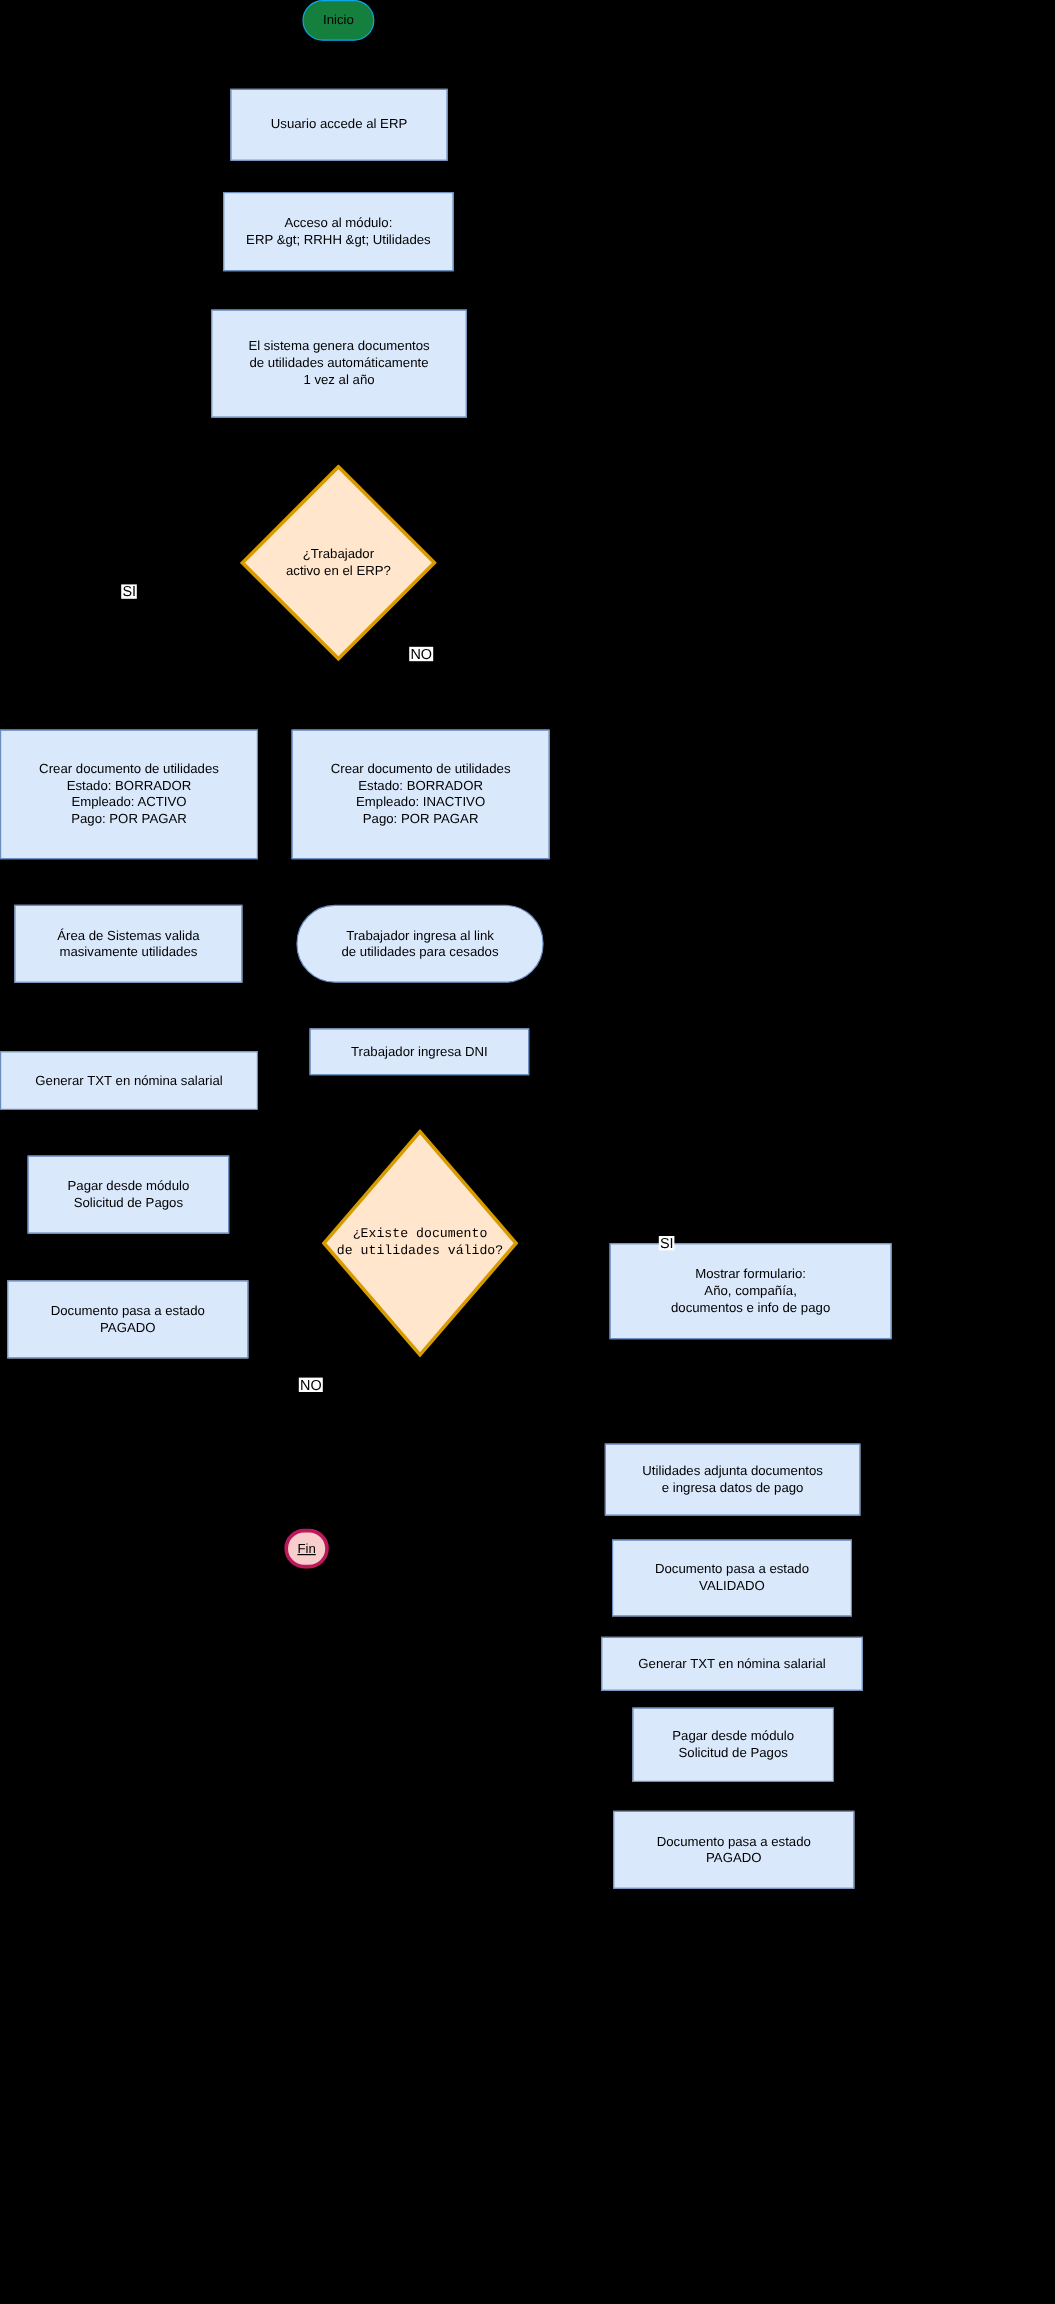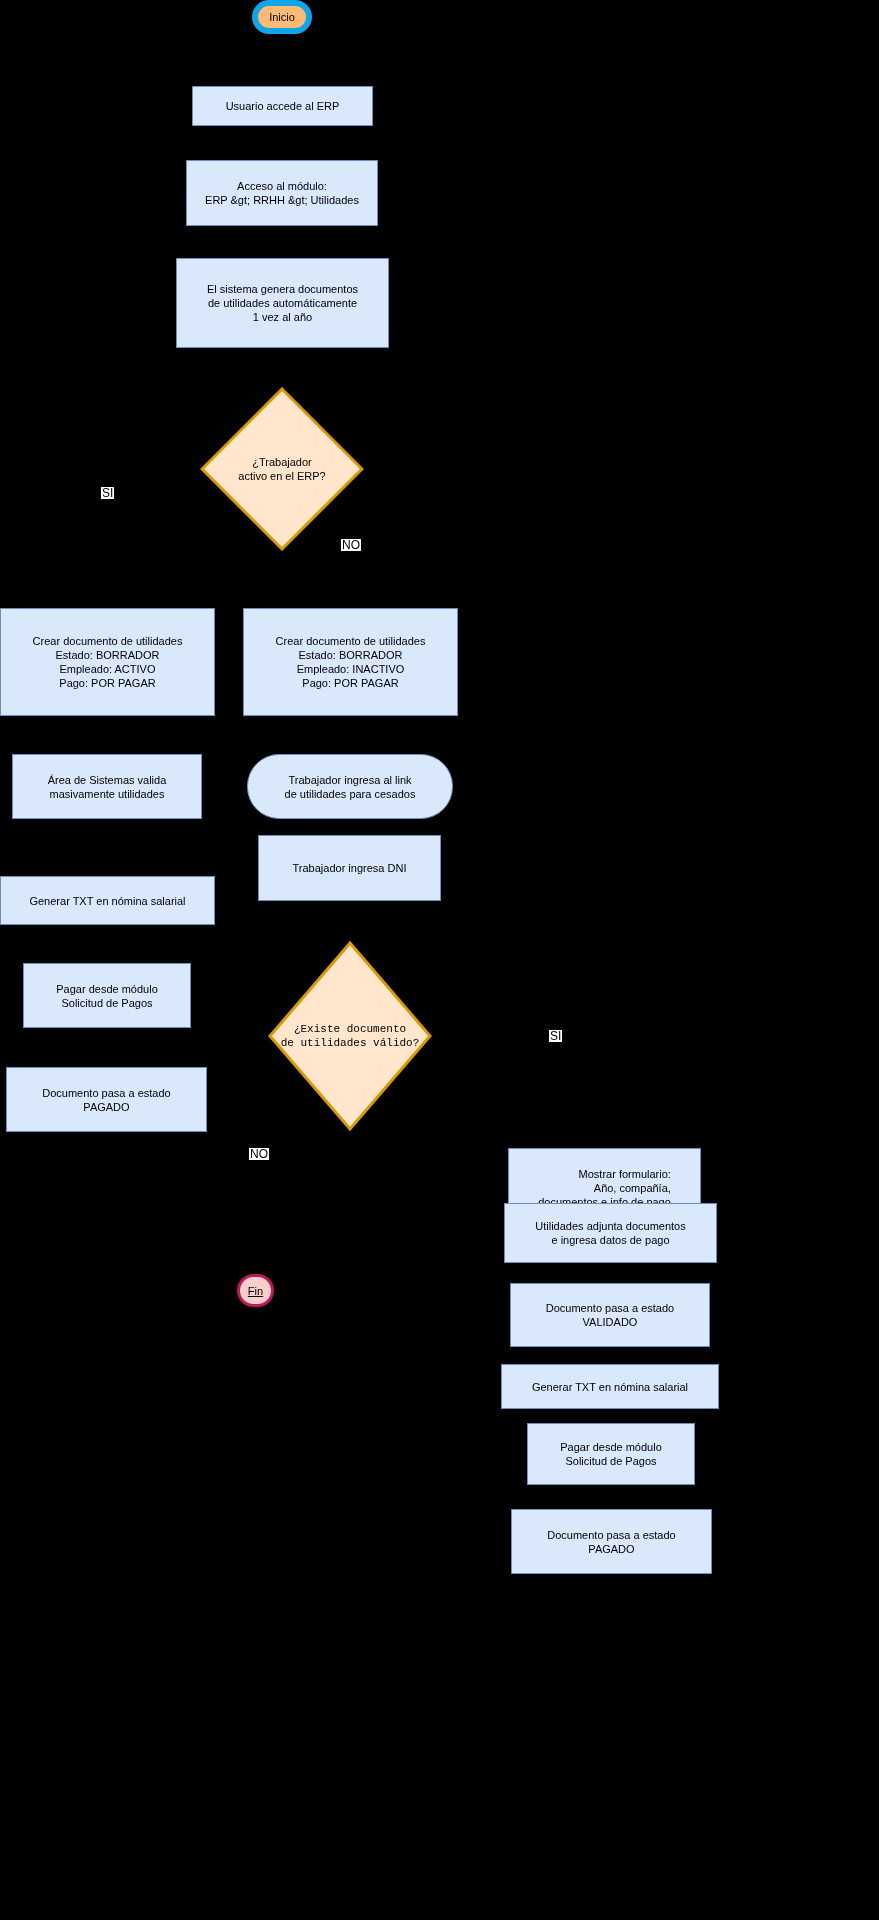--- a/index.html
+++ b/index.html
@@ -31,22 +31,22 @@
     font-size: 11px;
     line-height: 14px;
     white-space: pre-line;
     z-index: 3;
   }
   .process {
     background: #dae8fc;
     border: 1px solid #6c8ebf;
   }
   .terminator {
-    background: #fdba74;
-    border: 6px solid #0ea5e9;
+    background: #15803d;
+    border: 1px solid #0ea5e9;
     border-radius: 18px;
     font-size: 11px;
   }
   .terminator.end {
     background: #f8cecc;
     border: 3px solid #be185d;
     text-decoration: underline;
   }
   .decision-wrap {
     position: absolute;
@@ -118,21 +118,21 @@
       <path d="M610 1347 L610 1364"></path>
       <path d="M610 1409 L610 1423"></path>
       <path d="M610 1485 L610 1509"></path>
     </g>
   </svg>
 
   <div class="node terminator" style="left:252px;top:0px;width:60px;height:34px;">
     <span>Inicio</span>
   </div>
 
-  <div class="node process" style="left:192px;top:74px;width:181px;height:40px;margin-top:12px;">
+  <div class="node process" style="left:192px;top:74px;width:181px;height:60px;">
     <span>Usuario accede al ERP</span>
   </div>
 
   <div class="node process" style="left:186px;top:160px;width:192px;height:66px;">
     <span>Acceso al módulo:
 ERP &amp;gt; RRHH &amp;gt; Utilidades</span>
   </div>
 
   <div class="node process" style="left:176px;top:258px;width:213px;height:90px;text-align:center;">
     <span>El sistema genera documentos
@@ -177,21 +177,21 @@
 
   <div class="node process" style="left:247px;top:754px;width:206px;height:65px;border-radius:32px;">
     <span>Trabajador ingresa al link
 de utilidades para cesados</span>
   </div>
 
   <div class="node process" style="left:0px;top:876px;width:215px;height:49px;">
     <span>Generar TXT en nómina salarial</span>
   </div>
 
-  <div class="node process" style="left:258px;top:835px;width:183px;height:66px;">
+  <div class="node process" style="left:258px;top:857px;width:183px;height:39px;">
     <span>Trabajador ingresa DNI</span>
   </div>
 
   <div class="node process" style="left:23px;top:963px;width:168px;height:65px;">
     <span>Pagar desde módulo
 Solicitud de Pagos</span>
   </div>
 
   <div class="node process" style="left:6px;top:1067px;width:201px;height:65px;">
     <span>Documento pasa a estado
@@ -207,21 +207,21 @@
   </div>
 
   <div class="edge-label" style="left:549px;top:1030px;">
     <span>SI</span>
   </div>
 
   <div class="edge-label" style="left:249px;top:1148px;">
     <span>NO</span>
   </div>
 
-  <div class="node process" style="left:508px;top:1148px;width:193px;height:80px;text-align:right;">
+  <div class="node process" style="left:508px;top:1036px;width:235px;height:80px;">
     <span>Mostrar formulario:
 Año, compañía,
 documentos e info de pago</span>
   </div>
 
   <div class="node process" style="left:504px;top:1203px;width:213px;height:60px;">
     <span>Utilidades adjunta documentos
 e ingresa datos de pago</span>
   </div>
 

